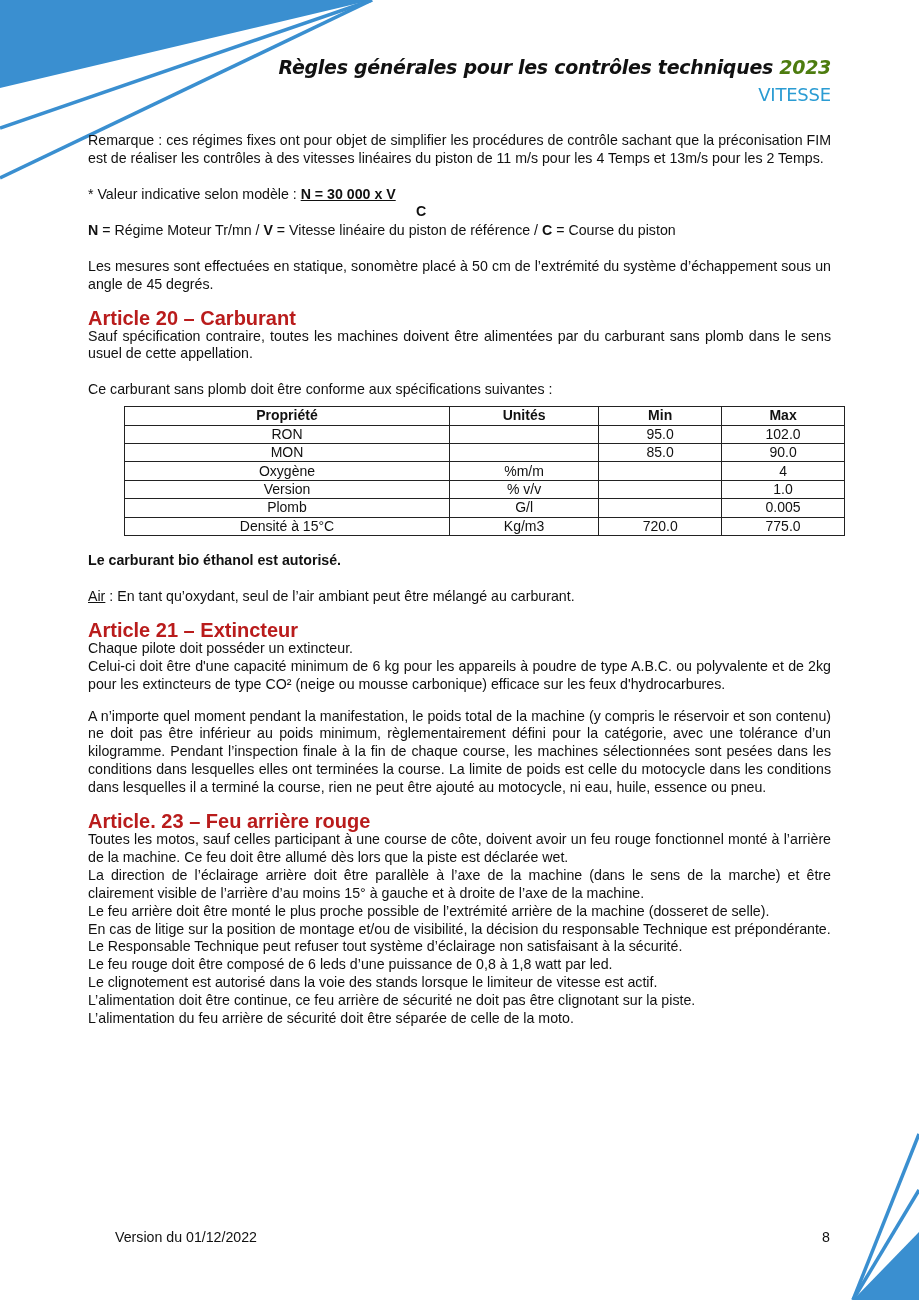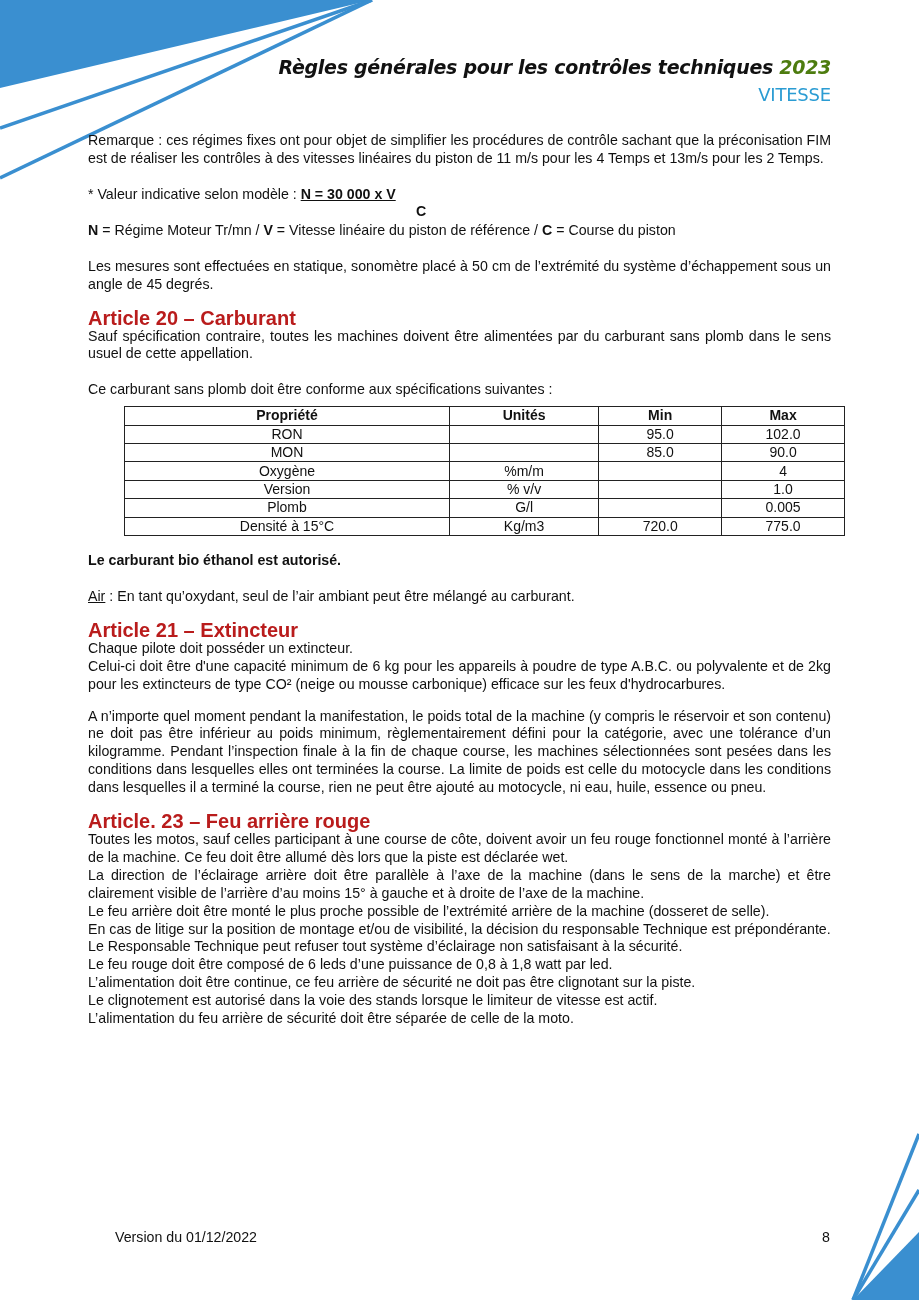--- a/index.html
+++ b/index.html
@@ -132,20 +132,20 @@
   <div class="gap" style="height:14px"></div>
 
   <h3 class="art">Article. 23 – Feu arrière rouge</h3>
   <div id="art23-lines">
       <p class="just">Toutes les motos, sauf celles participant à une course de côte, doivent avoir un feu rouge fonctionnel monté à l’arrière de la machine. Ce feu doit être allumé dès lors que la piste est déclarée wet.</p>
       <p class="just">La direction de l’éclairage arrière doit être parallèle à l’axe de la machine (dans le sens de la marche) et être clairement visible de l’arrière d’au moins 15° à gauche et à droite de l’axe de la machine.</p>
       <p class="just">Le feu arrière doit être monté le plus proche possible de l’extrémité arrière de la machine (dosseret de selle).</p>
       <p class="just">En cas de litige sur la position de montage et/ou de visibilité, la décision du responsable Technique est prépondérante.</p>
       <p class="just">Le Responsable Technique peut refuser tout système d’éclairage non satisfaisant à la sécurité.</p>
       <p class="just">Le feu rouge doit être composé de 6 leds d’une puissance de 0,8 à 1,8 watt par led.</p>
+      <p class="just">Le clignotement est autorisé dans la voie des stands lorsque le limiteur de vitesse est actif.</p>
       <p class="just">L’alimentation doit être continue, ce feu arrière de sécurité ne doit pas être clignotant sur la piste.</p>
-      <p class="just">Le clignotement est autorisé dans la voie des stands lorsque le limiteur de vitesse est actif.</p>
       <p class="just">L’alimentation du feu arrière de sécurité doit être séparée de celle de la moto.</p>
     </div>
 </div>
 
 <div class="footer-left">Version du 01/12/2022</div>
 <div class="footer-right">8</div>
 
 </body></html>

